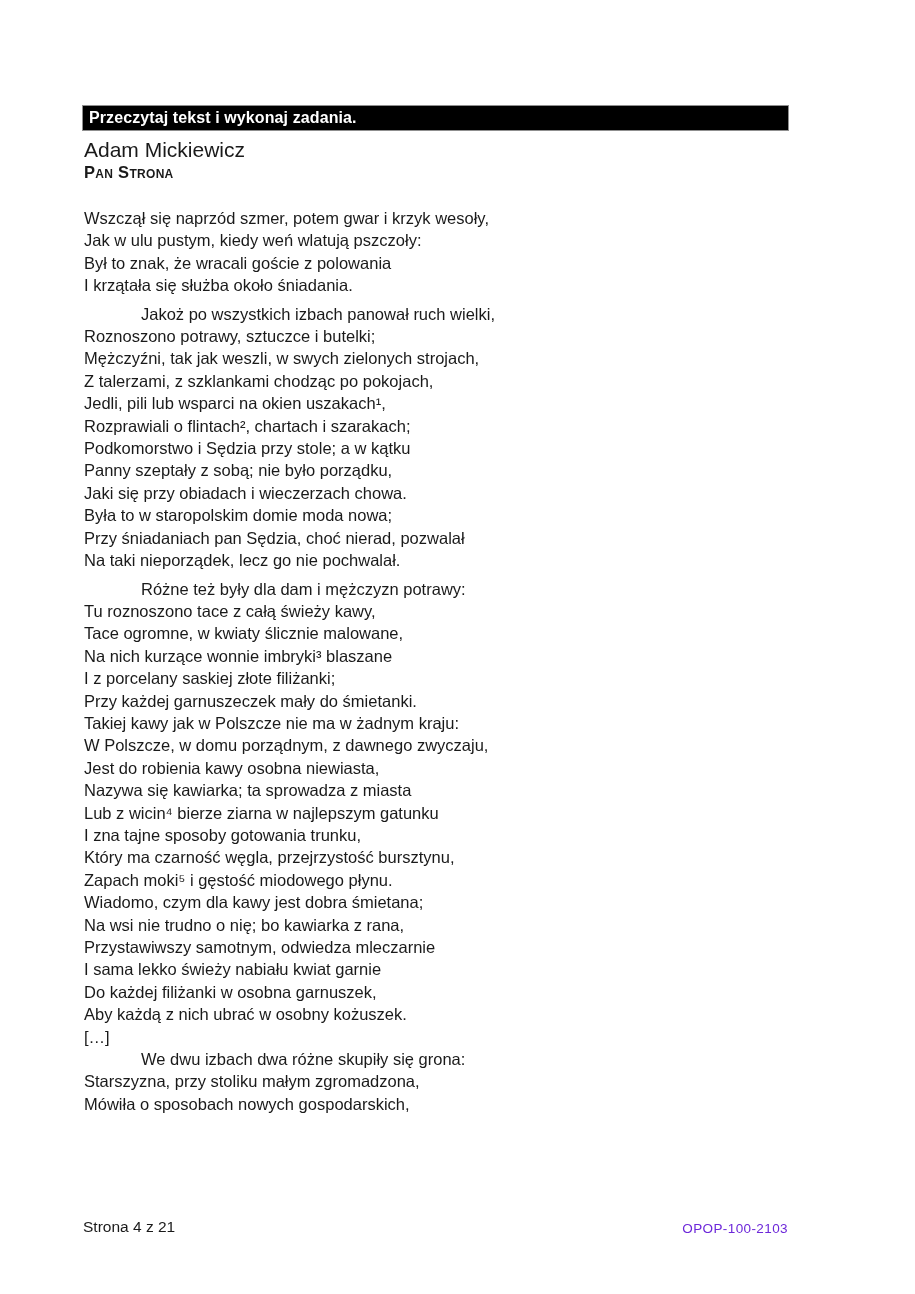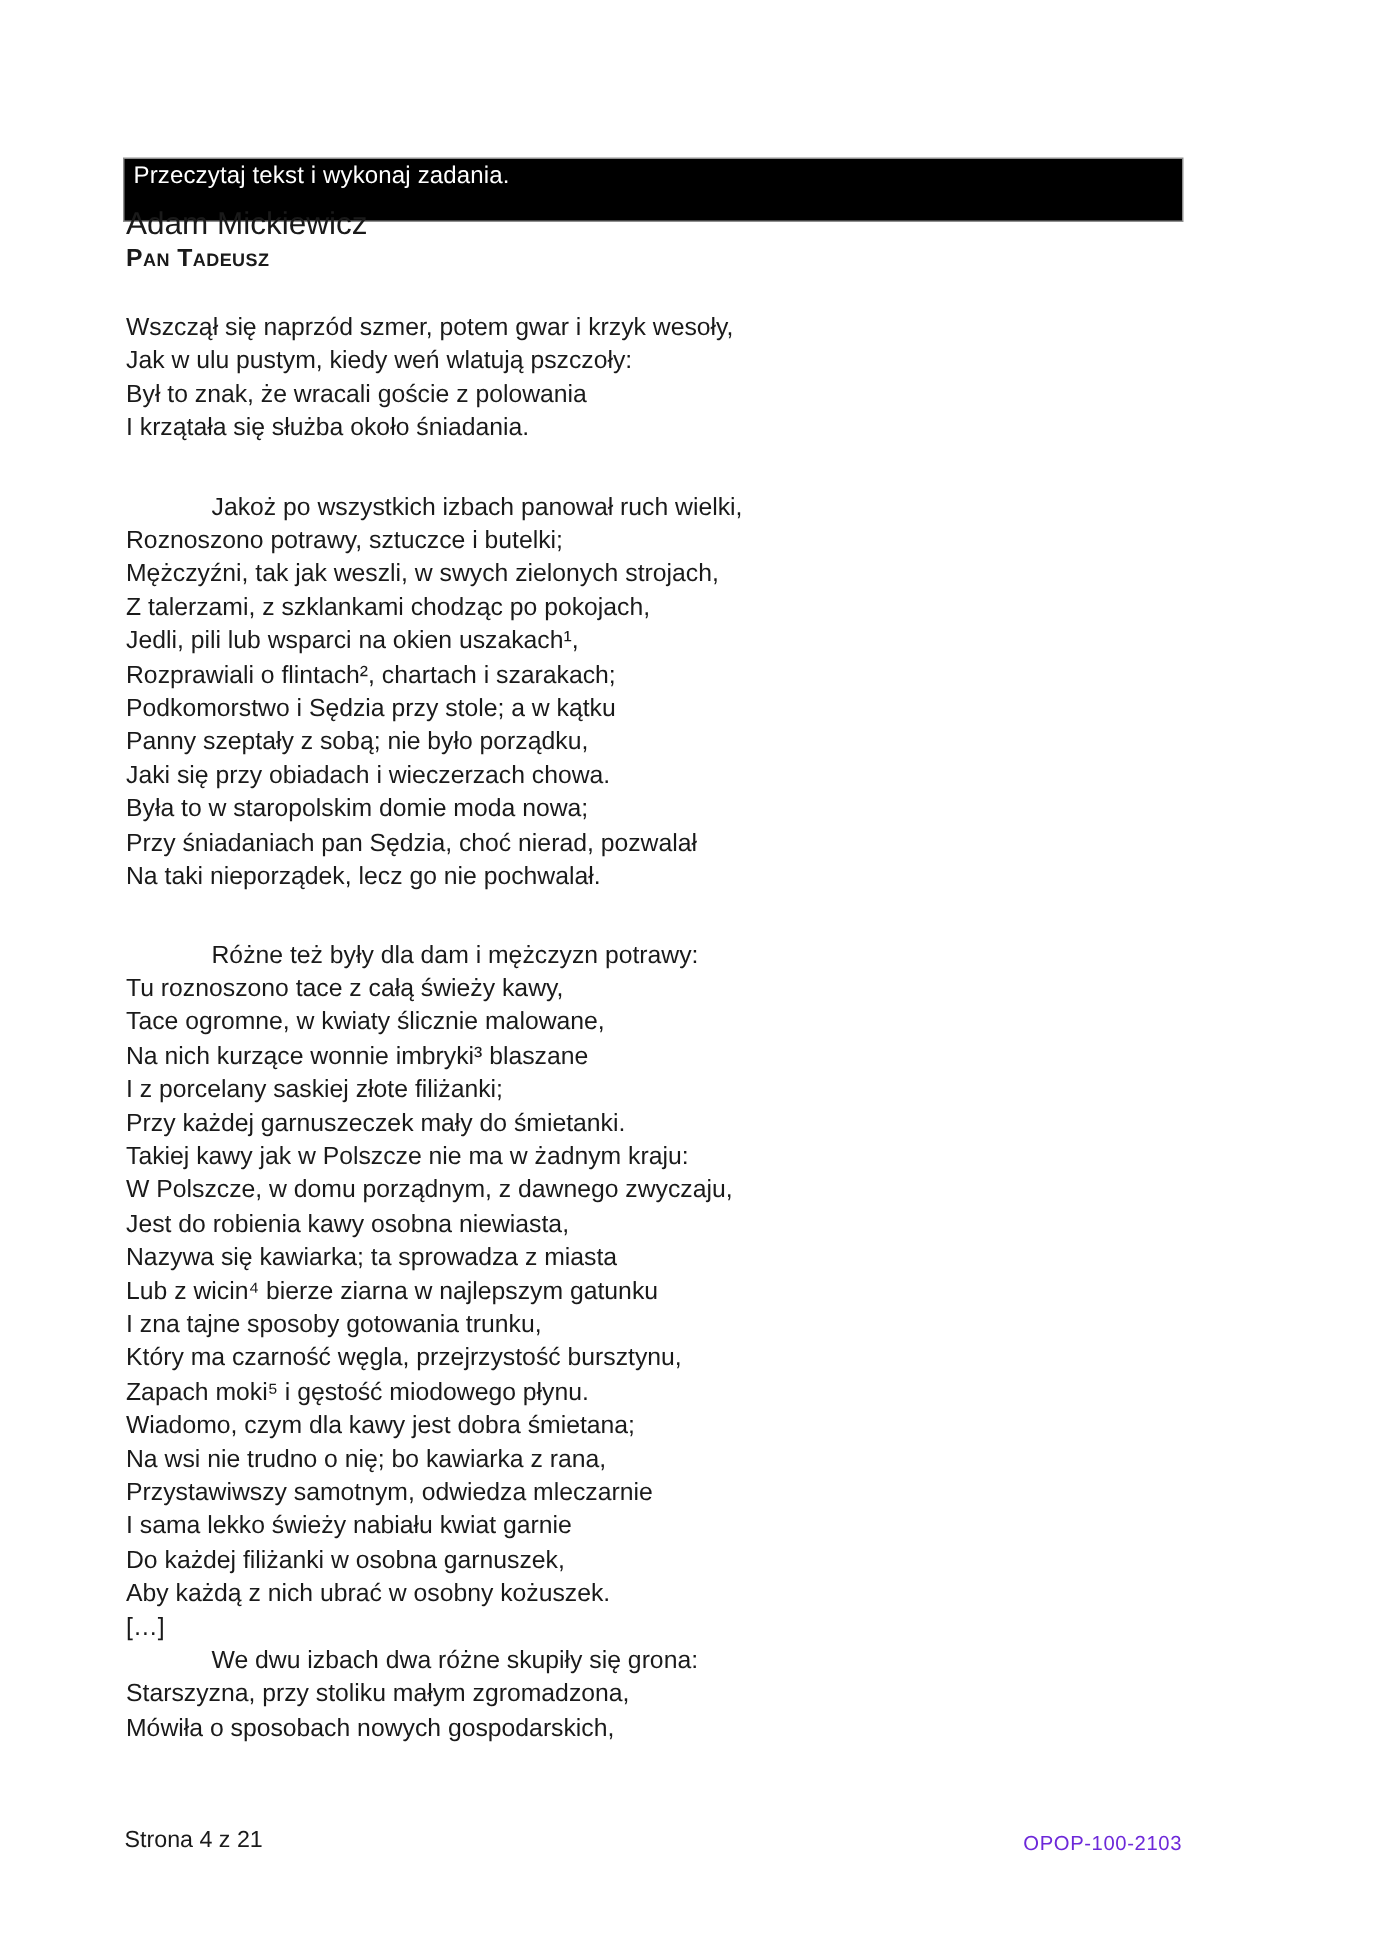--- a/index.html
+++ b/index.html
@@ -18,27 +18,27 @@
   .page {
     position: absolute;
     inset: 0;
     background: #ffffff;
   }
   .banner {
     position: absolute;
     left: 83px;
     top: 106px;
     width: 705px;
-    height: 41px;
+    height: 24px;
     box-sizing: border-box;
     background: #000000;
     box-shadow: 0 0 0 1px #8f8f8f;
     color: #ffffff;
     font-size: 16px;
-    font-weight: 400;
+    font-weight: 700;
     line-height: 24px;
     padding-left: 6px;
     letter-spacing: 0.1px;
     white-space: nowrap;
   }
   .author {
     position: absolute;
     left: 84px;
     top: 139px;
     font-size: 21px;
@@ -56,21 +56,21 @@
   }
   .poem {
     position: absolute;
     left: 84px;
     top: 207px;
     width: 660px;
     font-size: 16.5px;
     line-height: 22.4px;
   }
   .stanza + .stanza {
-    margin-top: 30px;
+    margin-top: 6px;
   }
   .poem-line {
     white-space: nowrap;
   }
   .poem-line.indent {
     padding-left: 57px;
   }
   .footer-page {
     position: absolute;
     left: 83px;
@@ -93,21 +93,21 @@
 <body>
 
 <div class="page">
 
   <div class="banner">
     <span>Przeczytaj tekst i wykonaj zadania.</span>
   </div>
 
   <div class="author">Adam Mickiewicz</div>
 
-  <div class="work-title">Pan Tadeusz</div>
+  <div class="work-title">Pan Strona</div>
 
   <div class="poem">
       <div class="stanza">
         <div class="poem-line">Wszczął się naprzód szmer, potem gwar i krzyk wesoły,</div>
         <div class="poem-line">Jak w ulu pustym, kiedy weń wlatują pszczoły:</div>
         <div class="poem-line">Był to znak, że wracali goście z polowania</div>
         <div class="poem-line">I krzątała się służba około śniadania.</div>
       </div>
       <div class="stanza">
         <div class="poem-line indent">Jakoż po wszystkich izbach panował ruch wielki,</div>

